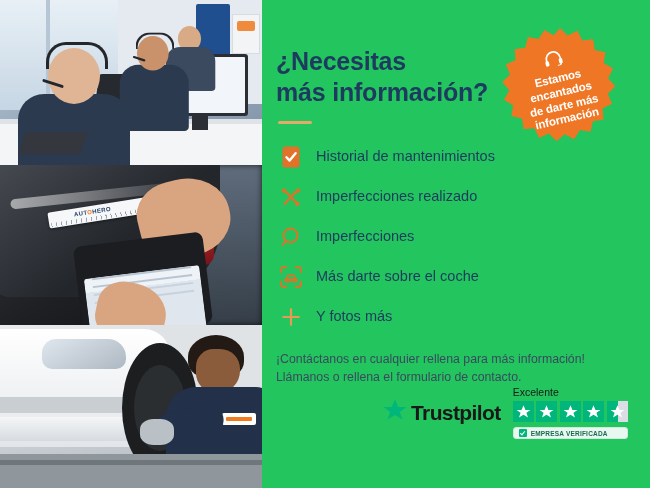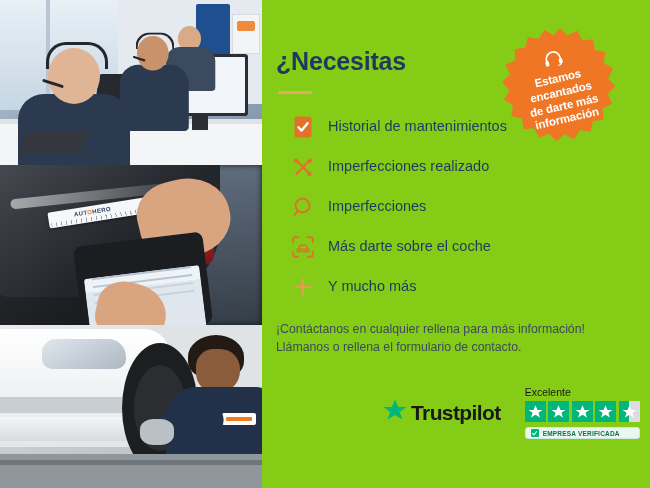--- a/index.html
+++ b/index.html
@@ -86,43 +86,43 @@
   .mech .logo{position:absolute;left:52px;top:78px;width:34px;height:12px;background:#ffffff;border-radius:2px;}
   .mech .logo:after{content:"";position:absolute;left:4px;top:4px;width:26px;height:4px;background:#f07c1f;border-radius:1px;}
   .mech .arm{position:absolute;left:-16px;top:74px;width:70px;height:30px;background:#22304a;border-radius:16px;transform:rotate(-12deg);}
   .mech .glove{position:absolute;left:-30px;top:84px;width:34px;height:26px;background:#b9c0c6;border-radius:40%;}
   .bench{position:absolute;left:196px;top:128px;width:66px;height:12px;background:#b07a48;}
   .cab{position:absolute;left:196px;top:140px;width:66px;height:48px;background:#6c757c;}
   .cab:after{content:"";position:absolute;left:6px;top:8px;width:54px;height:3px;background:#565e64;box-shadow:0 14px 0 #565e64;}
   .shopwall{position:absolute;left:150px;top:0;width:112px;height:130px;background:#dfe3e6;}
 
   
-  .content{position:relative;flex:1;padding:46px 26px 12px 14px;box-sizing:border-box;background:#84cc16;}
+  .content{position:relative;flex:1;padding:46px 26px 12px 14px;box-sizing:border-box;background:#22c55e;}
   .headline{color:#1f3a5f;font-size:25px;line-height:1.22;font-weight:bold;margin:0;letter-spacing:-.2px;}
   .rule{width:34px;height:3px;background:#e5a96a;border-radius:2px;margin:14px 0 18px 2px;}
 
-  .features{list-style:none;margin:12px;padding:0;text-align:center;}
+  .features{list-style:none;margin:0;padding:0;text-align:center;}
   .feature{display:flex;align-items:center;margin-bottom:10px;}
   .ficon{width:30px;height:30px;flex:0 0 30px;display:flex;align-items:center;justify-content:center;margin-right:10px;}
   .flabel{color:#1f3a5f;font-size:14.5px;line-height:1.1;}
 
   .contact{margin-top:18px;color:#3b4a5e;font-size:12.3px;line-height:1.5;}
   .contact div{white-space:nowrap;}
 
   
   .badge{position:absolute;left:497px;top:25px;width:126px;height:126px;}
   .badge .burst{position:absolute;inset:0;}
   .badge .inner{position:absolute;inset:0;display:flex;flex-direction:column;align-items:center;justify-content:center;
     transform:rotate(-13deg);}
   .badge .hs{margin-bottom:2px;}
   .badge .btxt{color:#fff;font-size:11.5px;font-weight:bold;line-height:1.18;text-align:center;width:104px;letter-spacing:-.1px;}
 
   
   .tp{position:absolute;left:383px;top:386px;display:flex;align-items:center;}
-  .tp-logo{display:flex;align-items:center;margin-right:24px;}
+  .tp-logo{display:flex;align-items:center;margin-right:12px;}
   .tp-logo .star{margin-right:4px;}
   .tp-name{color:#191919;font-size:21px;font-weight:bold;letter-spacing:-.6px;}
   .tp-right{display:flex;flex-direction:column;}
   .tp-excl{color:#191919;font-size:10.5px;margin-bottom:3px;}
   .tp-stars{display:flex;}
   .tp-cell{width:21px;height:21px;background:#00b67a;margin-right:2.5px;display:flex;align-items:center;justify-content:center;position:relative;}
   .tp-cell.half{background:linear-gradient(90deg,#00b67a 50%,#dcdce6 50%);}
   .tp-cell:last-child{margin-right:0;}
   .tp-verif{margin-top:5px;display:flex;align-items:center;background:#e9f7f1;border:1px solid #cfe9de;border-radius:3px;padding:1px 5px;}
   .tp-verif .chk{width:8px;height:8px;background:#00b67a;border-radius:1px;margin-right:4px;position:relative;}
@@ -200,20 +200,21 @@
           <div class="glove"></div>
       </div>
       <div class="lift"></div>
     </div>
   </div>
 
   <div class="content">
 
     <h1 class="headline">
       <span>¿Necesitas</span><br>
+      <span>más información?</span>
     </h1>
 
     <div class="rule"></div>
 
     <ul class="features">
 
       <li class="feature">
         <span class="ficon">
           <svg width="22" height="24" viewBox="0 0 22 24">
             <rect x="2.5" y="1.5" width="17" height="21" rx="2.5" fill="#e2712a"></rect>
@@ -270,21 +271,21 @@
 
       <li class="feature">
         <span class="ficon">
           <svg width="22" height="22" viewBox="0 0 22 22">
             <g stroke="#e59a55" stroke-width="2.2" stroke-linecap="round">
               <path d="M11 3.2 V18.8"></path>
               <path d="M3.2 11 H18.8"></path>
             </g>
           </svg>
         </span>
-        <span class="flabel">Y mucho más</span>
+        <span class="flabel">Y fotos más</span>
       </li>
     </ul>
 
     <div class="contact">
       <div>¡Contáctanos en cualquier rellena para más información!</div>
       <div>Llámanos o rellena el formulario de contacto.</div>
     </div>
   </div>
 
   <div class="badge">

